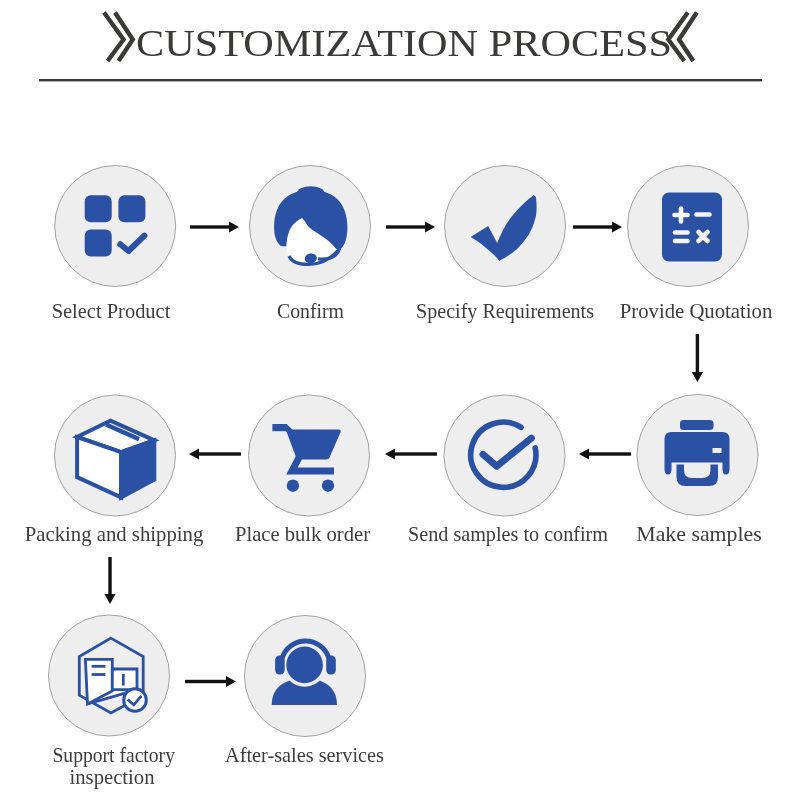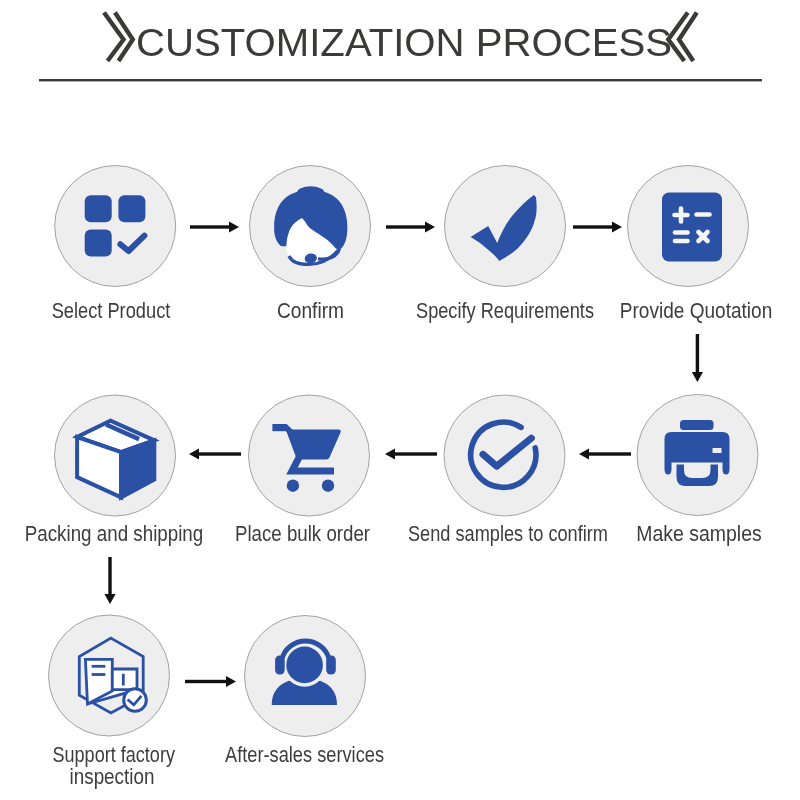--- a/index.html
+++ b/index.html
@@ -1,17 +1,17 @@
 <!DOCTYPE html>
 <html><head>
 <meta charset="utf-8">
 <style>
   html,body{margin:0;padding:0;background:#ffffff;}
   #stage{position:relative;width:800px;height:800px;background:#ffffff;overflow:hidden;
-    font-family:Liberation Sans, sans-serif;}
+    font-family:Liberation Serif, serif;}
   svg{position:absolute;left:0;top:0;}
 </style>
 </head>
 <body>
 <div id="stage">
 <svg width="800" height="800" viewBox="0 0 800 800">
   <defs>
     <g id="circ">
       <circle cx="0" cy="0" r="60.5" fill="#eeeeee" stroke="#a3a3a3" stroke-width="1"></circle>
     </g>

